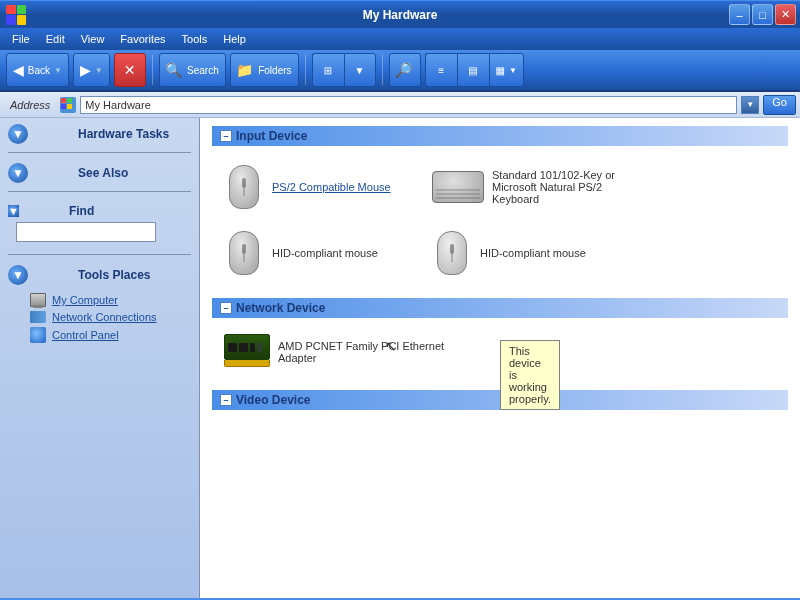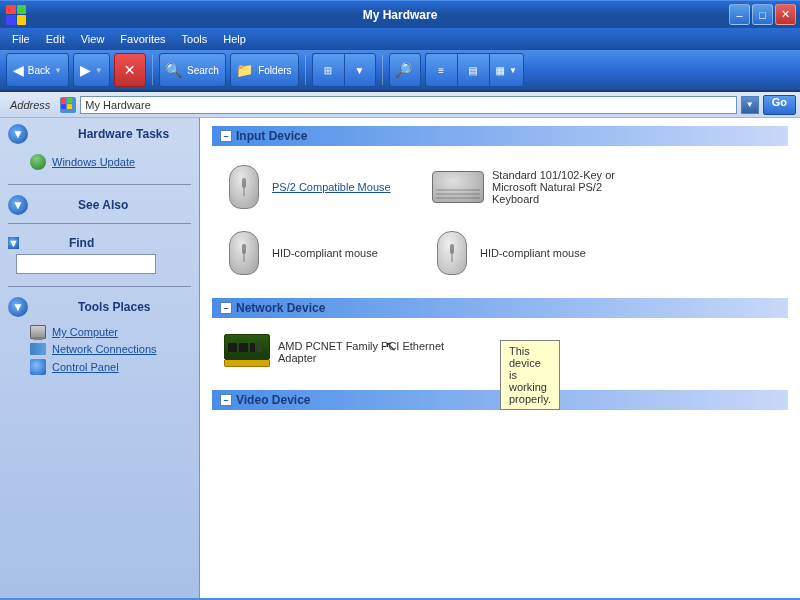--- a/index.html
+++ b/index.html
@@ -59,21 +59,21 @@
       display: flex; align-items: center; padding: 0 4px; gap: 4px;
     }
     #addr-label { color: #333; font-size: 11px; padding: 0 6px; white-space: nowrap; font-style: italic; }
     #addr-icon { width: 16px; height: 16px; background: #4a90d9; border-radius: 2px; display: flex; align-items: center; justify-content: center; }
     #addr-input {
       flex: 1; height: 18px; border: 1px solid #7090c0;
       background: white; padding: 0 4px; font-size: 11px;
       display: flex; align-items: center; color: #333;
     }
     #addr-dropdown { width: 18px; height: 18px; background: linear-gradient(to bottom, #6090d0, #3060a0); border: 1px solid #5080c0; cursor: pointer; display: flex; align-items: center; justify-content: center; color: white; font-size: 8px; }
-    #addr-go { height: 20px; padding: 0 8px; background: linear-gradient(to bottom, #5a9df0, #2a6cd5); border: 1px solid #1a4fa0; color: white; font-size: 11px; cursor: pointer; border-radius: 2px; font-weight: bold; }
+    #addr-go { height: 20px; padding: 0 8px; background: linear-gradient(to bottom, #5a9df0, #2a6cd5); border: 1px solid #1a4fa0; color: white; font-size: 11px; cursor: pointer; border-radius: 2px; }
 
     
     #main { display: flex; height: 480px; background: white; }
 
     
     #sidebar { width: 200px; background: linear-gradient(to bottom, #c8d8f0 0%, #a8c0e8 100%); border-right: 1px solid #8090b0; overflow-y: auto; flex-shrink: 0; }
 
     .sidebar-section { margin-bottom: 2px; }
     .sidebar-section-header {
       display: flex; align-items: center; gap: 6px;
@@ -258,26 +258,20 @@
 
   <div id="sidebar">
 
     <div class="sidebar-section">
       <div class="sidebar-section-header">
         <div class="section-icon section-icon-blue">▼</div>
         <span class="sidebar-section-title">Hardware Tasks</span>
       </div>
     </div>
 
-    <div class="sidebar-items">
-      <div class="sidebar-item-link">
-        <div style="width:16px;height:16px;background:radial-gradient(circle at 40% 30%, #80cc80, #208020);border-radius:50%"></div>
-        <span>Windows Update</span>
-      </div>
-    </div>
 
     <div style="height:1px;background:#8090b0;margin:4px 8px"></div>
 
     <div class="sidebar-section">
       <div class="sidebar-section-header">
         <div class="section-icon section-icon-blue">▼</div>
         <span class="sidebar-section-title">See Also</span>
       </div>
     </div>
 

